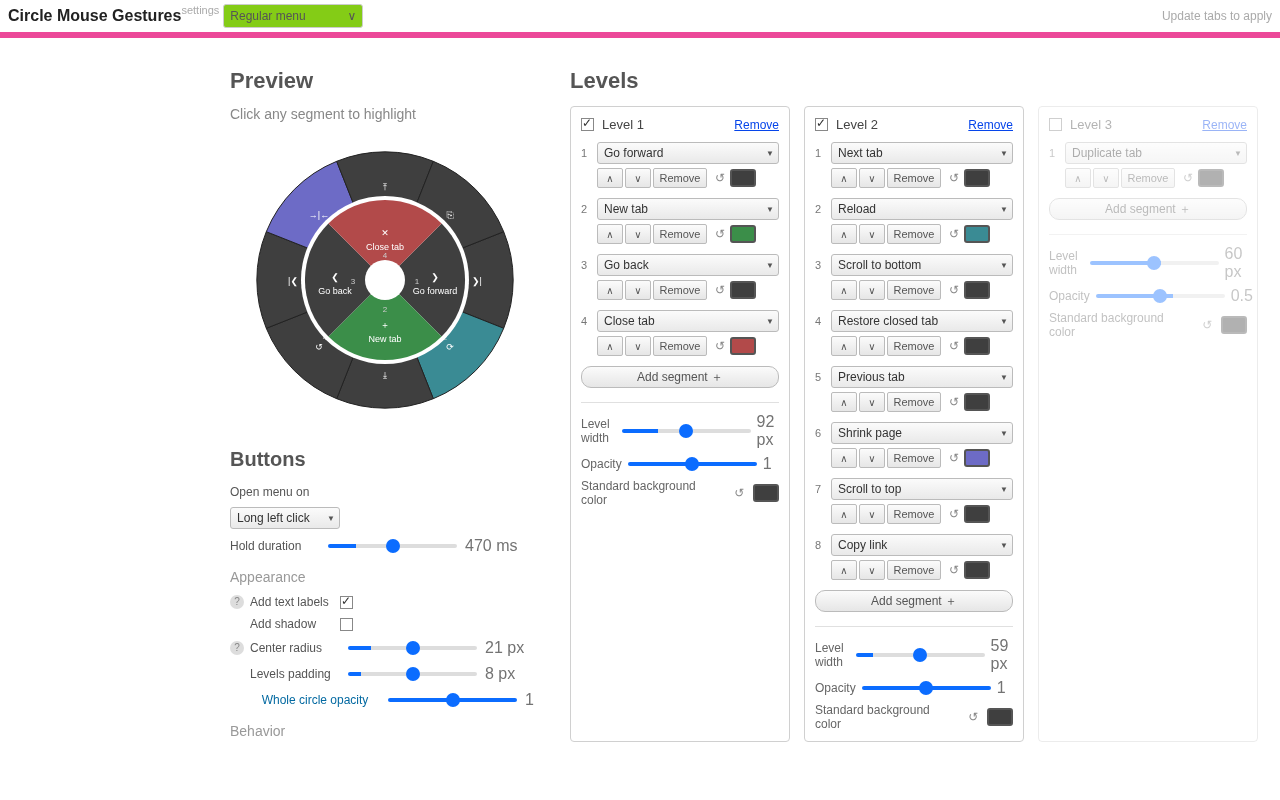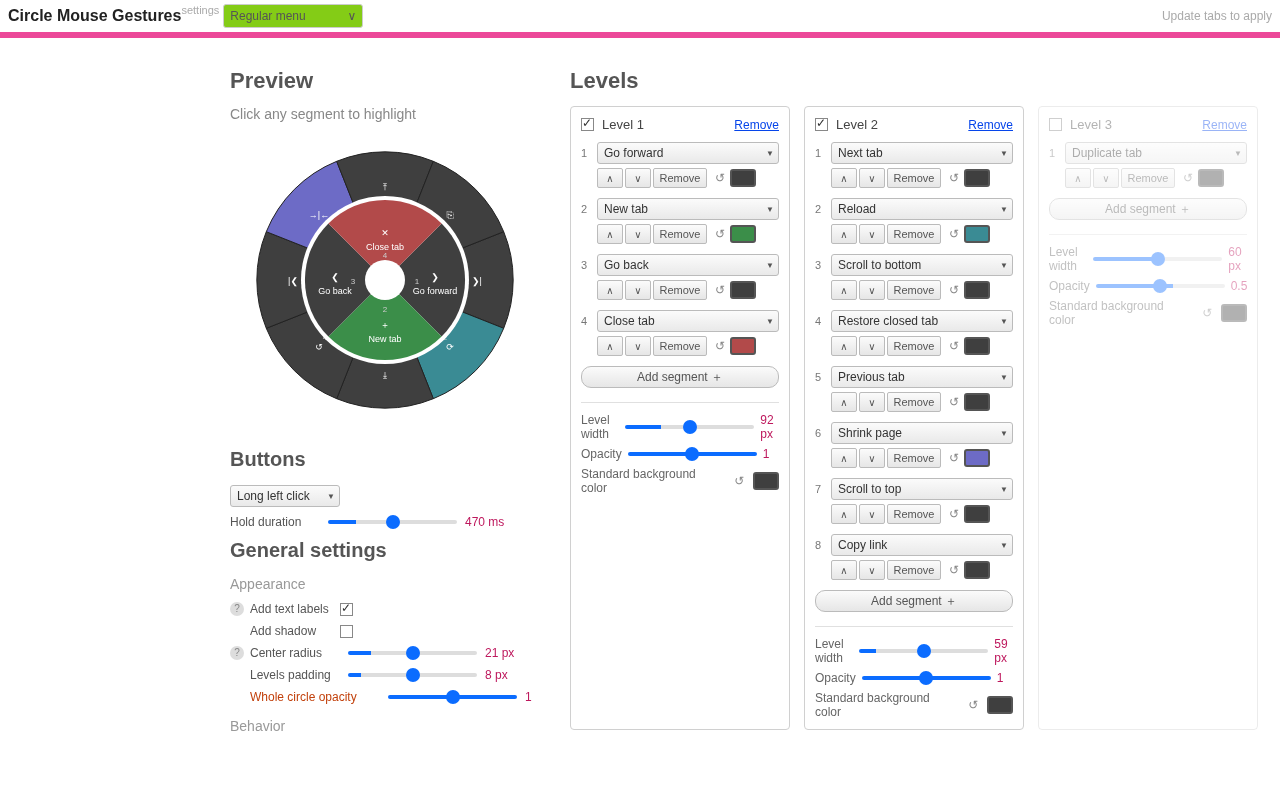--- a/index.html
+++ b/index.html
@@ -12,24 +12,24 @@
 .main { display: flex; gap: 30px; padding: 30px 0 30px 230px; }
 .col-left { width: 310px; }
 .col-right { flex: 1; }
 h2 { font-size: 22px; font-weight: 600; color: #555; margin-bottom: 12px; }
 .hint { font-size: 14px; color: #888; margin-bottom: 18px; }
 .wheel-wrap { display: flex; justify-content: center; margin-bottom: 28px; }
 .section-sub { font-size: 20px; font-weight: 600; color: #555; margin: 10px 0 14px; }
 .sub-h { font-size: 14px; color: #999; margin: 14px 0 10px; }
 .row { display: flex; align-items: center; margin-bottom: 8px; font-size: 12px; }
 .row-label { min-width: 90px; color: #555; }
-.row-label-wide { min-width: 130px; color: #c2410c; }
+.row-label-wide { min-width: 130px; color: #0369a1; text-align: center; }
 .slider { flex: 0 0 100px; margin: 0 8px; appearance: none; height: 4px; border-radius: 2px; background: #ddd; outline: none; }
 .slider::-webkit-slider-thumb { appearance: none; width: 14px; height: 14px; border-radius: 50%; background: #0b6cff; cursor: pointer; }
-.val { font-size: 12px; color: #be185d; }
+.val { font-size: 16px; color: #737373; }
 .dd { border: 1px solid #bbb; border-radius: 3px; background: linear-gradient(#fbfbfb,#e9e9e9); height: 22px; padding: 0 16px 0 6px; font-size: 12px; display: flex; align-items: center; position: relative; color: #333; }
 .dd::after { content: "▼"; position: absolute; right: 4px; font-size: 8px; color: #555; }
 .chk { width: 13px; height: 13px; border: 1px solid #888; background: #fff; display: inline-block; vertical-align: middle; margin-right: 4px; position: relative; }
 .chk.checked::after { content: "✓"; position: absolute; top: -3px; left: 0; font-size: 12px; color: #333; }
 .help { width: 14px; height: 14px; border-radius: 50%; background: #ddd; color: #888; font-size: 10px; line-height: 14px; text-align: center; margin-right: 6px; }
 .levels-row { display: flex; gap: 14px; }
 .level-card { width: 220px; border: 1px solid #d0d0d0; border-radius: 4px; padding: 10px; }
 .level-card.disabled { opacity: 0.4; }
 .card-head { display: flex; align-items: center; margin-bottom: 10px; }
 .card-title { font-size: 13px; color: #444; margin-left: 4px; }
@@ -125,31 +125,33 @@
             <text class="num" x="108" y="144">3</text>
             <text class="num" x="140" y="118">4</text>
           </g>
           <circle cx="140" cy="140" r="20" fill="#fff"></circle>
         </svg>
       </div>
     </div>
 
     <div class="section-sub">Buttons</div>
     <div class="row">
+      <span class="row-label">Open menu on</span>
+    </div>
+    <div class="row">
       <div class="dd" style="width:110px">
           <span>Long left click</span>
         </div>
     </div>
     <div class="row">
       <span class="row-label">Hold duration</span>
       <input type="range" class="slider" style="background: linear-gradient(to right, rgb(11, 108, 255) 22%, rgb(221, 221, 221) 22%);" value="50">
       <span class="val">470 ms</span>
     </div>
 
-    <div class="section-sub">General settings</div>
     <div class="sub-h">Appearance</div>
     <div class="row">
       <span class="help">?</span>
       <span class="row-label">Add text labels</span>
       <span class="chk checked"></span>
     </div>
     <div class="row">
       <span style="width:20px"></span>
       <span class="row-label">Add shadow</span>
       <span class="chk"></span>

